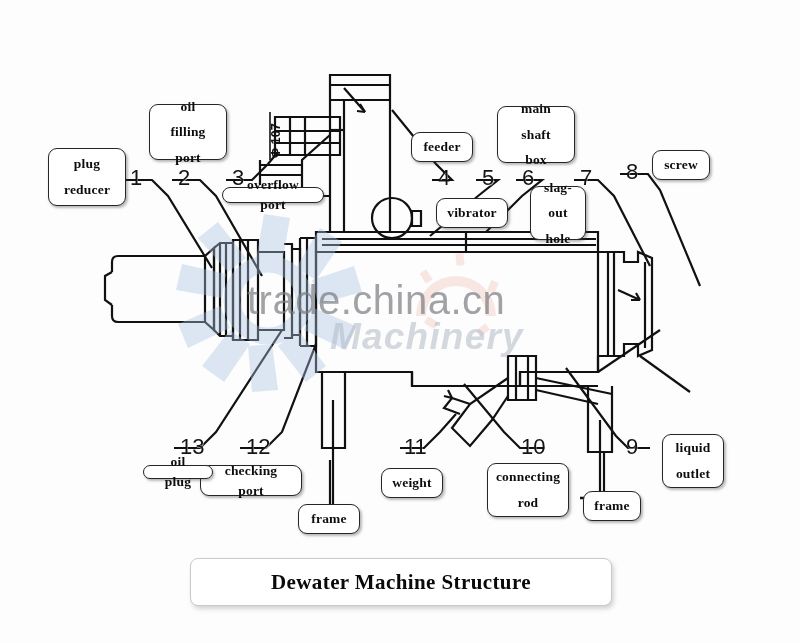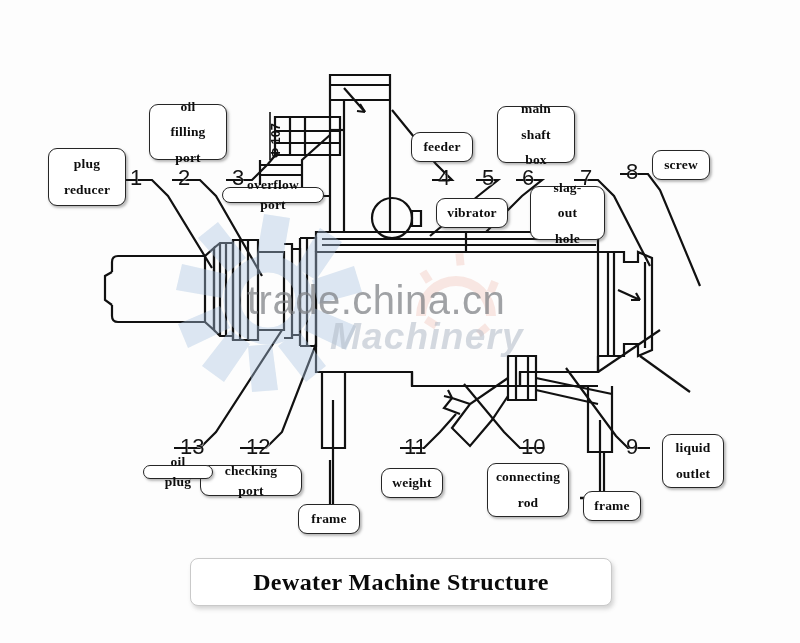--- a/index.html
+++ b/index.html
@@ -78,21 +78,21 @@
     border-radius: 8px;
     display: flex;
     align-items: center;
     justify-content: center;
     box-shadow: 2px 3px 4px rgba(120,120,120,0.30);
     z-index: 7;
   }
   #title-text {
     font-family: "Liberation Serif", "DejaVu Serif", serif;
     font-weight: bold;
-    font-size: 24px;
+    font-size: 21px;
     color: #0a0a0a;
     letter-spacing: 0.4px;
   }
   
   #watermark {
     position: absolute;
     left: 0; top: 0;
     width: 800px; height: 643px;
     pointer-events: none;
     z-index: 3;
@@ -330,21 +330,21 @@
         </span>
       </div>
       <div class="lead-num" style="left: 482px; top: 165px;">5</div>
       <div class="label-box two-line" style="left: 497px; top: 106px; width: 78px; height: 57px;">
         <span>
           <div>main</div>
           <div>shaft box</div>
         </span>
       </div>
       <div class="lead-num" style="left: 522px; top: 165px;">6</div>
-      <div class="label-box two-line" style="left: 530px; top: 186px; width: 75px; height: 54px;">
+      <div class="label-box two-line" style="left: 530px; top: 186px; width: 56px; height: 54px;">
         <span>
           <div>slag-out</div>
           <div>hole</div>
         </span>
       </div>
       <div class="lead-num" style="left: 580px; top: 165px;">7</div>
       <div class="label-box" style="left: 652px; top: 150px; width: 58px; height: 30px;">
         <span>
           <div>screw</div>
         </span>

